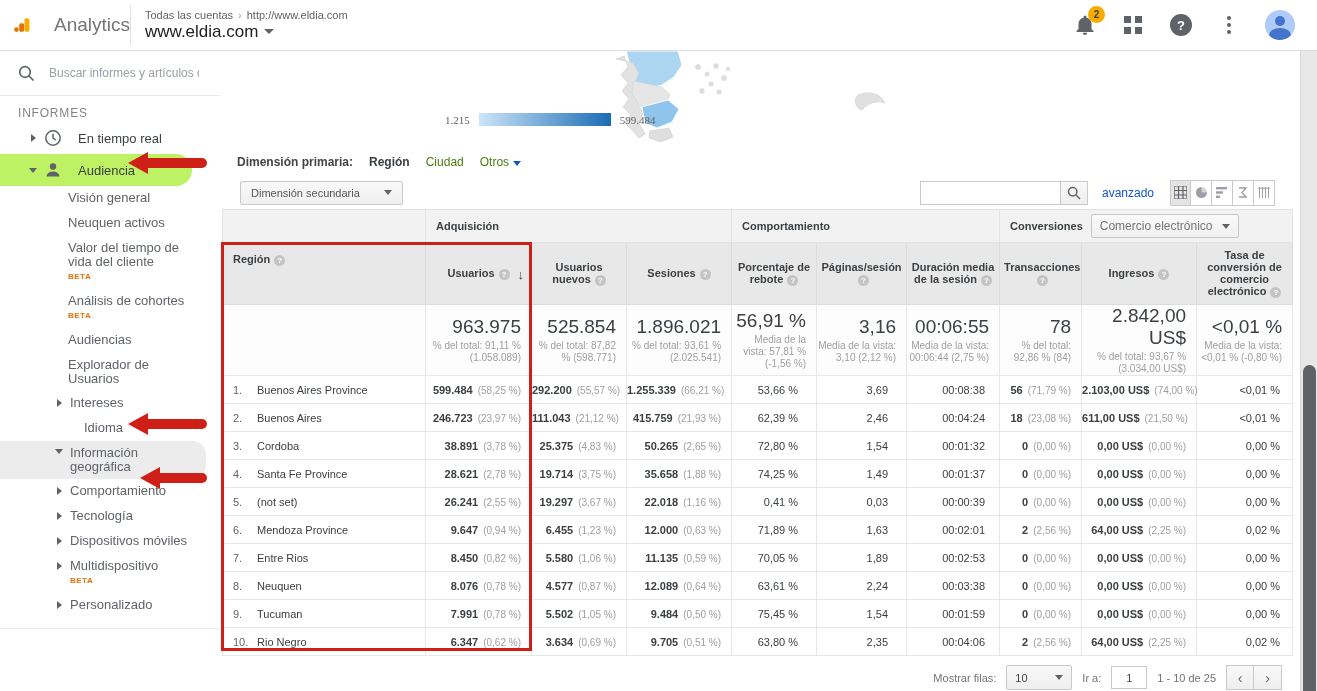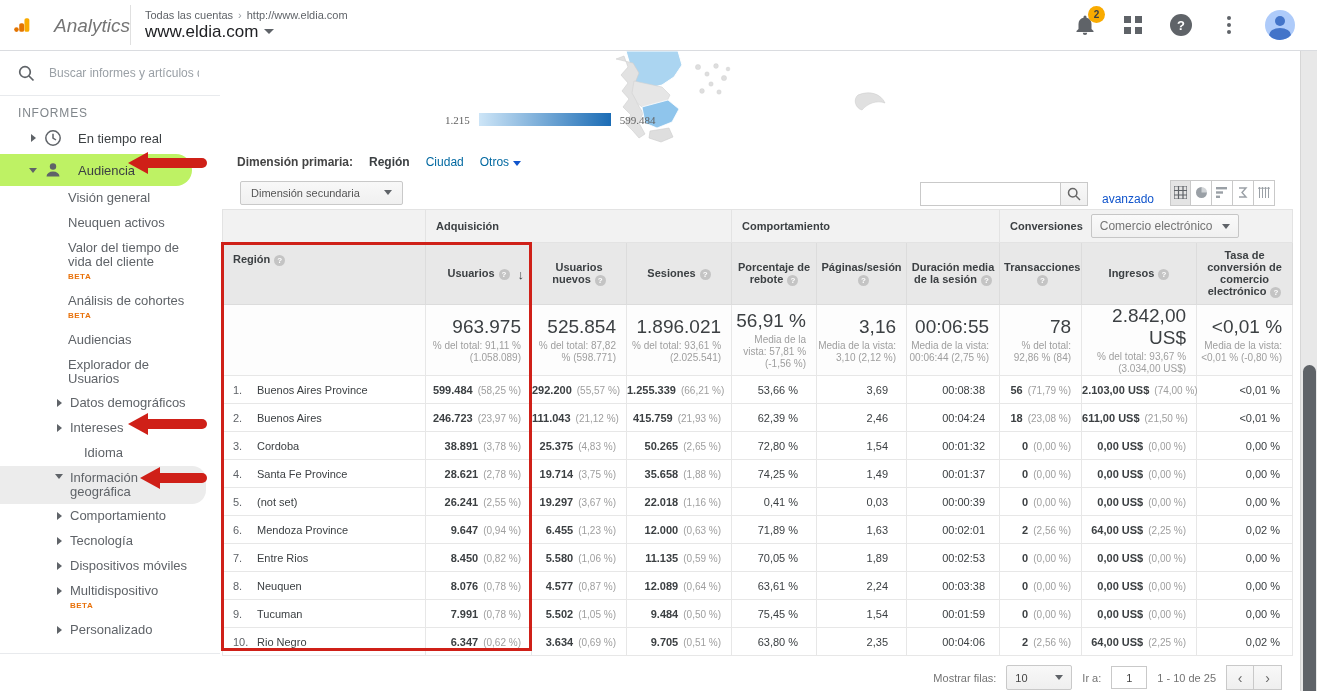--- a/index.html
+++ b/index.html
@@ -1,21 +1,21 @@
 <!DOCTYPE html>
 <html><head>
 <meta charset="utf-8">
 <style>
   * { margin:0; padding:0; box-sizing:border-box; }
   html,body { width:1317px; height:691px; }
   body { position:relative; overflow:hidden; background:#fff; font-family:"Liberation Sans","DejaVu Sans",sans-serif; color:#3c4043; }
 
   
   .topbar { position:absolute; top:0; left:0; right:0; height:51px; background:#fff; border-bottom:1px solid #dadce0; display:flex; align-items:center; z-index:30; }
-  .logo-wrap { display:flex; align-items:flex-end; gap:24px; padding-left:14px; width:130px;font-style:italic; }
+  .logo-wrap { display:flex; align-items:center; gap:24px; padding-left:14px; width:130px; }
   .ga-logo { width:26px; height:24px; }
   .product-name { font-size:19px; color:#757575; }
   .acct-block { border-left:1px solid #e0e0e0; padding-left:14px; height:40px; display:flex; flex-direction:column; justify-content:center; }
   .acct-crumb { font-size:11px; color:#5f6368; display:flex; gap:5px; align-items:center; }
   .acct-crumb .sep { color:#9aa0a6; }
   .acct-name { font-size:17px; color:#202124; display:flex; align-items:center; gap:6px; margin-top:1px; }
   .caret-down-sm { width:0; height:0; border-left:5px solid transparent; border-right:5px solid transparent; border-top:5px solid #5f6368; }
   .topbar-right { margin-left:auto; display:flex; align-items:center; gap:24px; padding-right:22px; }
   .tb-ic { position:relative; width:24px; height:24px; display:flex; align-items:center; justify-content:center; cursor:pointer; }
   .badge { position:absolute; top:-7px; right:-8px; min-width:17px; height:17px; border-radius:50%; background:#f9ab00; color:#3c4043; font-size:10px; font-weight:bold; display:flex; align-items:center; justify-content:center; }
@@ -67,26 +67,26 @@
   
   .main { position:absolute; top:51px; left:220px; right:17px; bottom:0; background:#fff; }
   .map-strip { position:relative; height:97px; background:#fff; overflow:hidden;font-family:Liberation Serif, serif; }
   .map-svg { position:absolute; left:160px; top:0; }
   .legend { position:absolute; left:225px; top:62px; display:flex; align-items:center; gap:9px; font-size:11px; color:#616161; }
   .legend-bar { width:132px; height:13px; background:linear-gradient(90deg,#cde5f7,#1b6cb5); }
 
   .dim-row { height:28px; display:flex; align-items:center; gap:16px; padding-left:17px; font-size:12px; }
   .dim-label { color:#444; font-weight:bold; }
   .dim-tab-active { color:#3c4043; font-weight:bold; cursor:pointer; }
-  .dim-link { color:#0369a1; cursor:pointer; }
+  .dim-link { color:#4d7c0f; cursor:pointer; }
   .dim-link .cd { border-top-color:#1155cc; display:inline-block; margin-left:4px; }
 
   .tool-row { height:33px; display:flex; align-items:center; padding-left:20px; }
   .btn { display:inline-flex; align-items:center; gap:24px; height:24px; padding:0 10px; background:linear-gradient(#f8f8f8,#f0f0f0); border:1px solid #c9c9c9; border-radius:2px; font-size:11px; color:#555; cursor:pointer; }
-  .tool-right { margin-left:auto; display:flex; align-items:flex-end; margin-right:25px; }
+  .tool-right { margin-left:auto; display:flex; align-items:center; margin-right:25px; }
   .tbl-search { width:140px; height:24px; border:1px solid #c9c9c9; border-right:none; font-size:12px; padding:0 6px; outline:none; font-family:inherit; }
   .search-btn { width:28px; height:24px; border:1px solid #c9c9c9; background:linear-gradient(#f8f8f8,#efefef); display:flex; align-items:center; justify-content:center; cursor:pointer; }
   .adv-link { color:#1155cc; font-size:12px; margin:0 16px 0 14px; cursor:pointer; }
   .view-group { display:flex; }
   .vbtn { width:21px; height:26px; border:1px solid #c9c9c9; border-left:none; background:#fff; display:flex; align-items:center; justify-content:center; cursor:pointer; color:#9aa0a6; }
   .vbtn:first-child { border-left:1px solid #c9c9c9; }
   .vbtn.active { background:#e4e4e4; color:#5f6368; }
 
   
   table.rpt { border-collapse:collapse; table-layout:fixed; width:1070px; margin-left:2px; font-size:11px; }
@@ -229,26 +229,20 @@
     </div>
     <div class="nav-row sub">
       <span class="lbl"><span>Análisis de cohortes</span><span class="beta">BETA</span></span>
     </div>
     <div class="nav-row sub">
         <span class="lbl">Audiencias</span>
       </div>
     <div class="nav-row sub">
         <span class="lbl">Explorador de Usuarios</span>
       </div>
-    <div class="nav-row sub with-caret">
-      <span class="cwrap">
-          <i class="cr"></i>
-        </span>
-      <span class="lbl">Datos demográficos</span>
-    </div>
     <div class="nav-row sub with-caret">
       <span class="cwrap">
           <i class="cr"></i>
         </span>
       <span class="lbl">Intereses</span>
     </div>
     <div class="nav-row sub sub2">
         <span class="lbl">Idioma</span>
       </div>
     <div class="nav-row sub with-caret pill-gray2">

